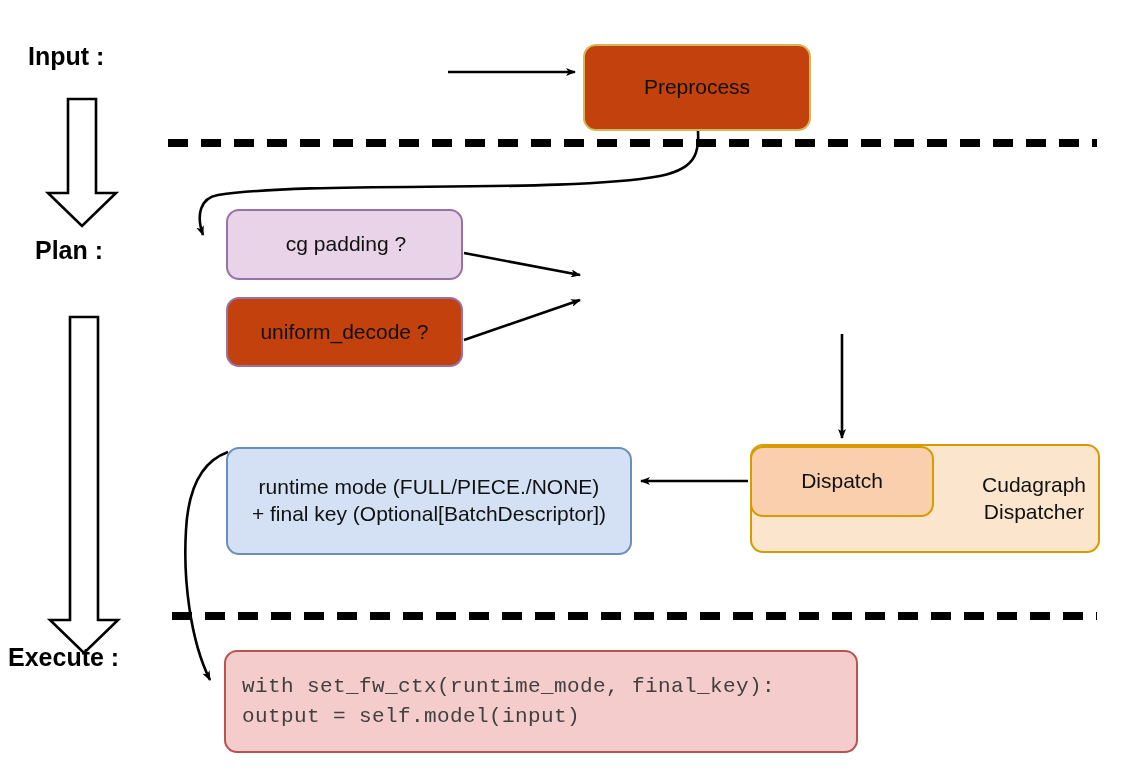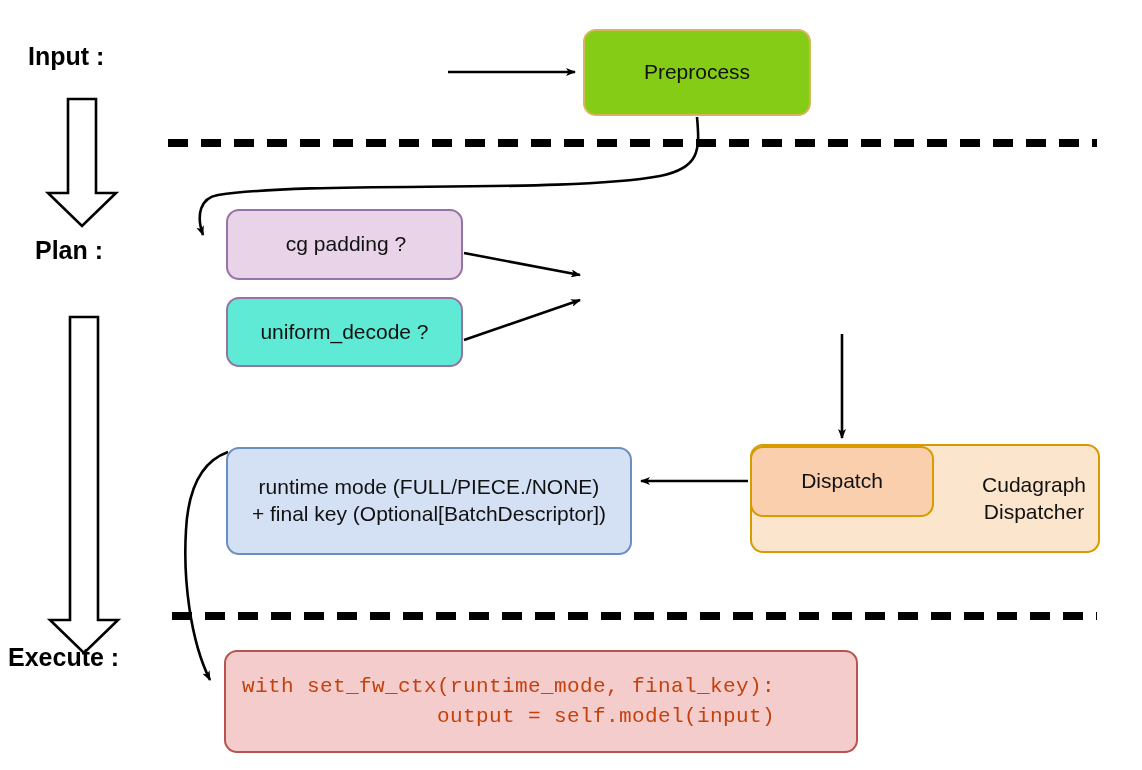--- a/index.html
+++ b/index.html
@@ -54,25 +54,25 @@
     font-size: 21px;
     line-height: 1.28;
     padding: 4px 10px;
     white-space: pre-line;
     color: #111111;
   }
   .node.code {
     font-family: "Liberation Mono", monospace;
     font-size: 21px;
     letter-spacing: 0.4px;
-    text-align: right;
+    text-align: left;
     justify-content: flex-start;
     line-height: 1.42;
     padding-left: 16px;
-    color: #c2410c;
+    color: #404040;
   }
   
   #node-input-batch   { left:224px; top:29px;  width:224px; height:87px; }
   #node-preprocess    { left:583px; top:29px;  width:228px; height:87px; }
   #node-cg-padding    { left:226px; top:209px; width:237px; height:71px; }
   #node-uniform-dec   { left:226px; top:297px; width:237px; height:70px; }
   #node-init-key      { left:589px; top:236px; width:513px; height:97px; }
   #node-runtime-mode  { left:226px; top:447px; width:406px; height:108px; }
   #node-dispatcher    { left:750px; top:444px; width:350px; height:109px; }
   #node-dispatch      { left:750px; top:446px; width:184px; height:71px; }
@@ -120,25 +120,25 @@
     <path d="M68,99 L96,99 L96,193 L116,193 L82,226 L48,193 L68,193 Z" fill="#ffffff" stroke="#000000" stroke-width="2.6" stroke-linejoin="miter"></path>
 
     <path d="M70,317 L98,317 L98,620 L118,620 L84,653 L50,620 L70,620 Z" fill="#ffffff" stroke="#000000" stroke-width="2.6" stroke-linejoin="miter"></path>
   </svg>
 
   <div class="stage-label" style="left:28px; top:42px;">Input :</div>
   <div class="stage-label" style="left:35px; top:236px;">Plan :</div>
   <div class="stage-label" style="left:8px; top:643px;text-align:center;">Execute :</div>
 
 
-  <div class="node" id="node-preprocess" style="background:#84cc16; border-color:#d6b656;">Preprocess</div>
+  <div class="node" id="node-preprocess" style="background:#c2410c; border-color:#d6b656;margin-top:15px;">Preprocess</div>
 
   <div class="node" id="node-cg-padding" style="background:#e8d3e8; border-color:#9673a6;padding-left:13px;">cg padding ?</div>
 
-  <div class="node" id="node-uniform-dec" style="background:#5eead4; border-color:#9673a6;">uniform_decode ?</div>
+  <div class="node" id="node-uniform-dec" style="background:#c2410c; border-color:#9673a6;">uniform_decode ?</div>
 
 
   <div class="node" id="node-runtime-mode" style="background:#d4e1f5; border-color:#6c8ebf;">runtime mode (FULL/PIECE./NONE)
 + final key (Optional[BatchDescriptor])</div>
 
   <div class="node" id="node-dispatcher" style="background:#fce5cd; border-color:#d79b00;">Cudagraph
 Dispatcher</div>
 
   <div class="node" id="node-dispatch" style="background:#f9cfae; border-color:#d79b00;">Dispatch</div>
 

